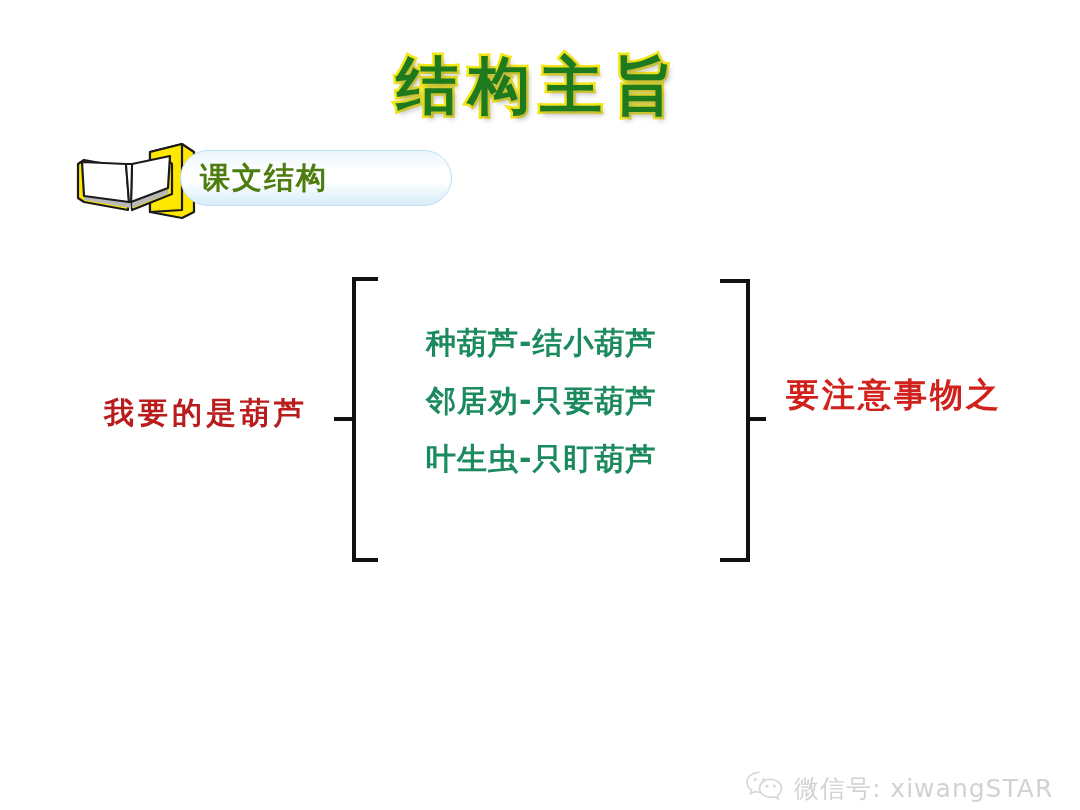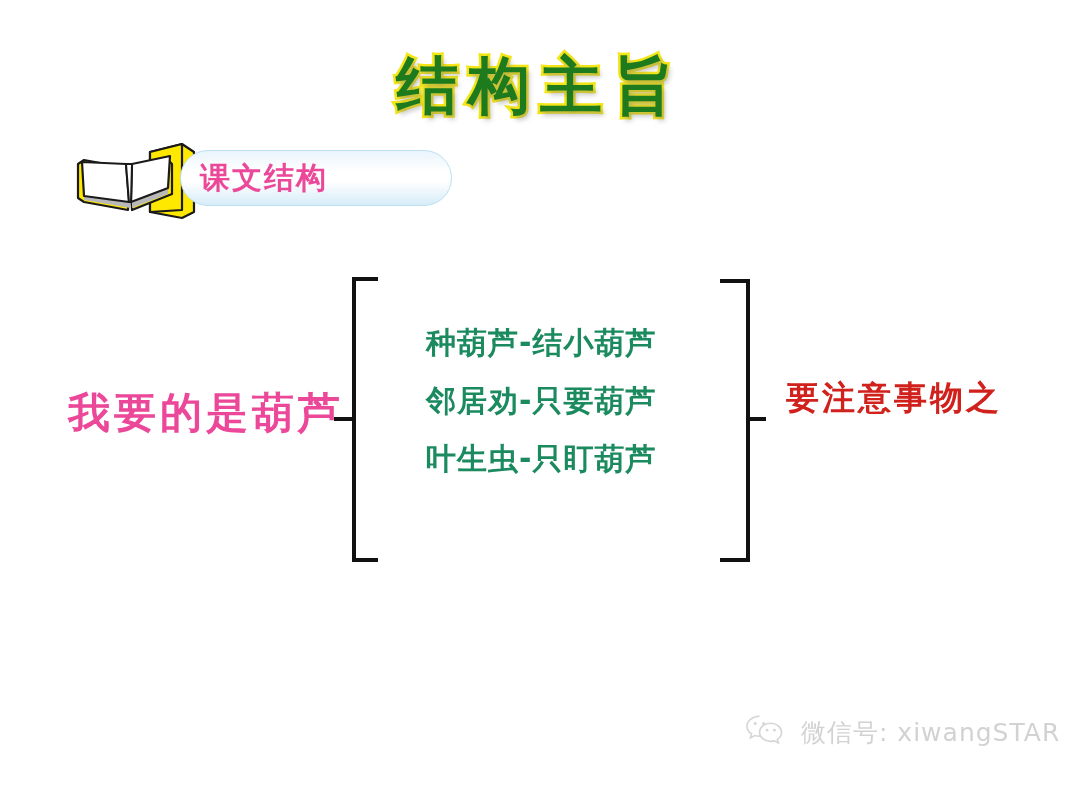--- a/index.html
+++ b/index.html
@@ -56,21 +56,21 @@
     box-sizing: border-box;
   }
   .pill-text {
     position: absolute;
     left: 128px;
     top: 18px;
     width: 240px;
     font-family: "DejaVu Sans", "Liberation Sans", sans-serif;
     font-size: 30px;
     font-weight: bold;
-    color: #ec4899;
+    color: #4d7c0f;
     letter-spacing: 2px;
     line-height: 44px;
     white-space: nowrap;
   }
   .book-icon {
     position: absolute;
     left: 0;
     top: 0;
     width: 128px;
     height: 86px;
@@ -79,23 +79,23 @@
   
   .diagram { position: absolute; left: 0; top: 0; width: 1080px; height: 810px; }
 
   .left-term {
     position: absolute;
     left: 66px;
     top: 388px;
     width: 280px;
     text-align: center;
     font-family: "DejaVu Serif", "Liberation Serif", serif;
-    font-size: 42px;
-    font-weight: bold;
-    color: #ec4899;
+    font-size: 30px;
+    font-weight: bold;
+    color: #b91c1c;
     letter-spacing: 4px;
     line-height: 50px;
     white-space: nowrap;
   }
 
   .items {
     position: absolute;
     left: 394px;
     top: 314px;
   }
@@ -108,42 +108,42 @@
     line-height: 58px;
     white-space: nowrap;
     margin-left: 32px;
   }
 
   .right-term {
     position: absolute;
     left: 786px;
     top: 368px;
     width: 260px;
-    font-family: Liberation Serif, serif;
+    font-family: Liberation Mono, monospace;
     font-size: 33px;
     font-weight: bold;
     color: #d0211c;
     letter-spacing: 3px;
     line-height: 60px;
   }
 
   
   .br { position: absolute; background: #111111; }
   .br-v { width: 4px; }
   .br-h { height: 4px; }
 
   
   .footer {
     position: absolute;
     left: 744px;
-    top: 712px;
+    top: 768px;
     height: 40px;
     display: flex;
     align-items: center;
-    gap: 15px;
+    gap: 8px;
   }
   .footer-text {
     font-family: "DejaVu Sans", "Liberation Sans", sans-serif;
     font-size: 25px;
     color: #d2d2d2;
     letter-spacing: 1px;
     white-space: nowrap;
   }
 </style>
 </head>

